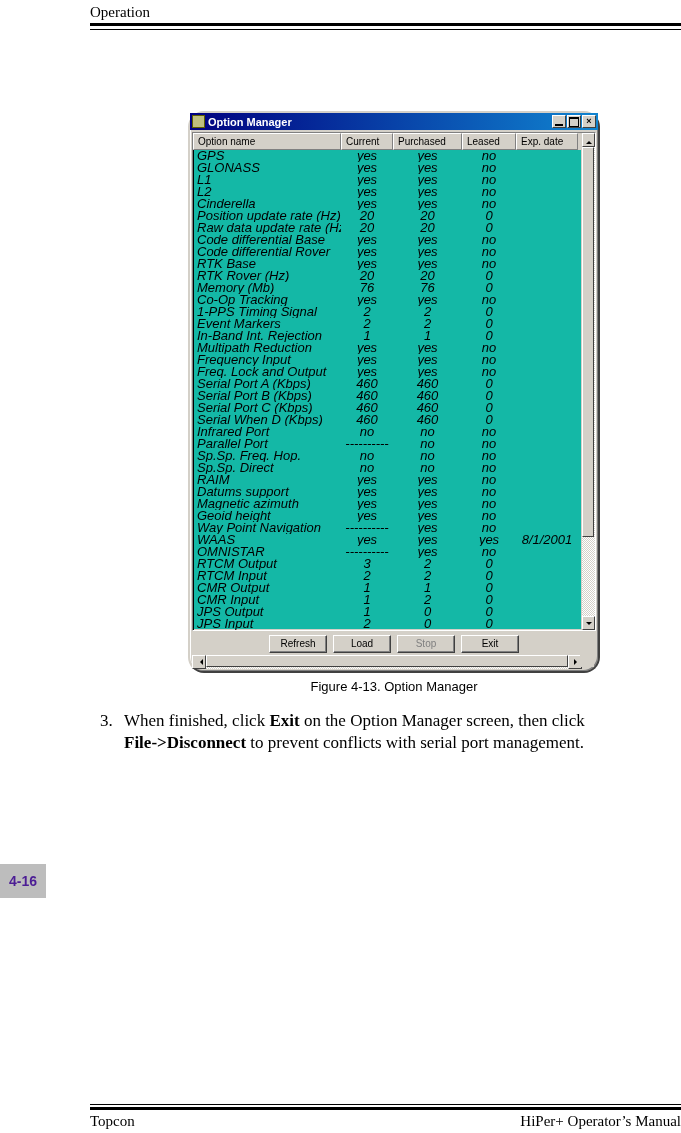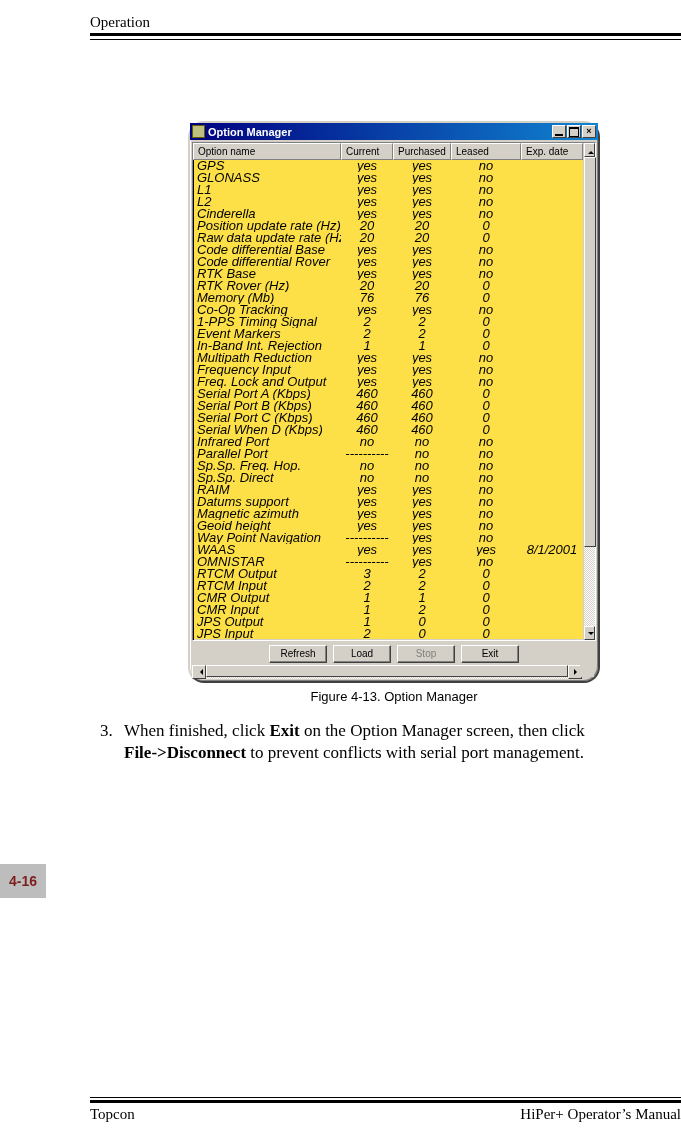--- a/index.html
+++ b/index.html
@@ -8,21 +8,21 @@
     width: 681px; height: 1133px;
     background: #fff;
     font-family: "Times New Roman", Times, serif;
     color: #000;
   }
   .page {
     width: 681px; height: 1133px;
     position: relative;
   }
   .header-area {
-    padding: 14px 0 0 90px;
+    padding: 4px 0 0 90px;
   }
   .header-title {
     font-size: 15px;
     color: #000;
     padding-bottom: 2px;
   }
   .header-rules {
     margin: 0 0 0 0;
     height: 6px;
     width: 591px;
@@ -81,42 +81,42 @@
     cursor: default;
   }
   .tbtn.min::after{content:""; display:block; width:8px; height:2px; background:#000; margin:8px 0 0 2px;}
   .tbtn.max::after{content:""; display:block; width:8px; height:7px; border:1px solid #000; border-top:2px solid #000; margin:1px 0 0 1px;}
   .tbtn.close{font-weight:bold;}
 
   .client {
     padding: 2px;
   }
   .list {
-    background:#fde047;
+    background:#14b8a6;
     border:1px solid #808080;
     border-right-color:#fff; border-bottom-color:#fff;
     box-shadow: inset 1px 1px 0 #000, inset -1px -1px 0 #d4d0c8;
     width: 404px;
     display: flex;
   }
   .list-inner{ flex:1; }
   .list-header {
     display:flex;
     background:#d4d0c8;
     font-size:10px;
   }
   .hcell {
     border:1px solid #fff;
     border-right-color:#808080; border-bottom-color:#808080;
     padding:2px 4px;
     white-space:nowrap; overflow:hidden;
     font-family: "MS Sans Serif", Tahoma, sans-serif;
   }
-  .c0{width:148px;} .c1{width:52px;text-align:left;} .c2{width:58px;}
-  .c3{width:70px;} .c4{width:62px;}
+  .c0{width:148px;} .c1{width:52px;text-align:left;} .c2{width:69px;}
+  .c3{width:54px;} .c4{width:62px;}
   .rows {
     font-size:13px;
     font-family: "MS Sans Serif", Tahoma, sans-serif;
     font-style: italic;
   }
   .row {
     display:flex;
     height:12px; line-height:12px;
   }
   .cell {
@@ -207,28 +207,28 @@
     padding-left: 24px;
   }
   .body-text .num { display:inline-block; width:24px; text-indent:0;}
   .body-text b { font-weight:bold; }
 
   .page-tab {
     position:absolute;
     left:0; top:864px;
     width:46px; height:34px;
     background:#bdbdbd;
-    color:#7f1d1d;
+    color:#4c1d95;
     font-family: Arial, Helvetica, sans-serif;
     font-weight:bold; font-size:14px;
     display:flex; align-items:center; justify-content:center;
   }
 
   .footer {
-    position:absolute; left:0; bottom:10px;
+    position:absolute; left:0; bottom:3px;
     width:681px;
     padding: 0 0 0 90px;
   }
   .footer-rules{
     width:591px; height:6px;
     border-top:1px solid #000;
     position:relative;
   }
   .footer-rules::after{
     content:""; position:absolute; left:0; top:2px; width:591px; height:3px; background:#000;

